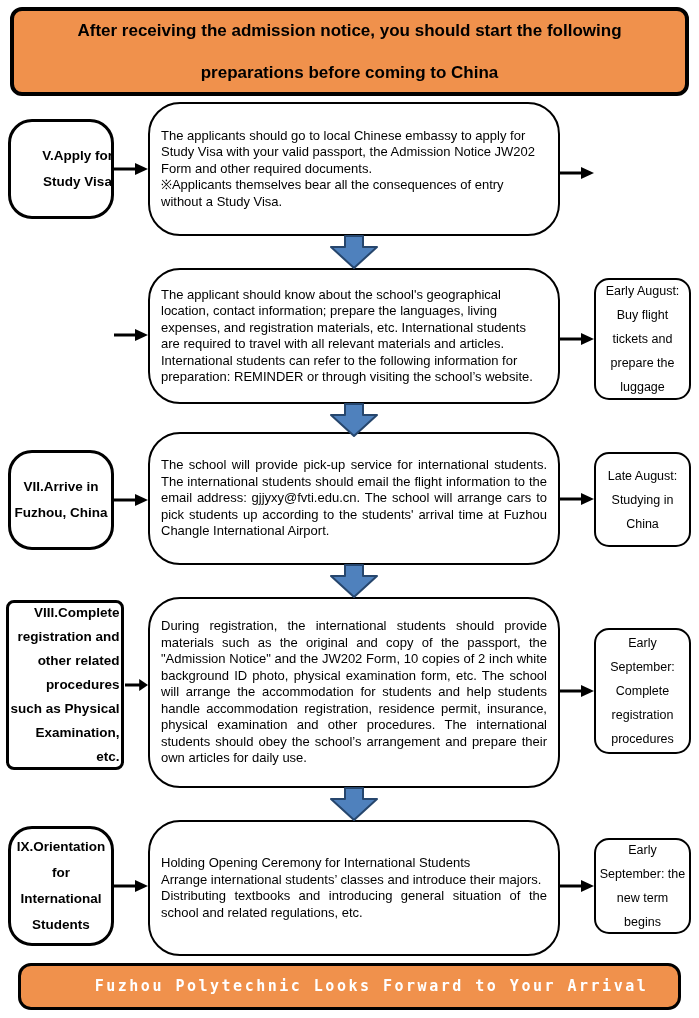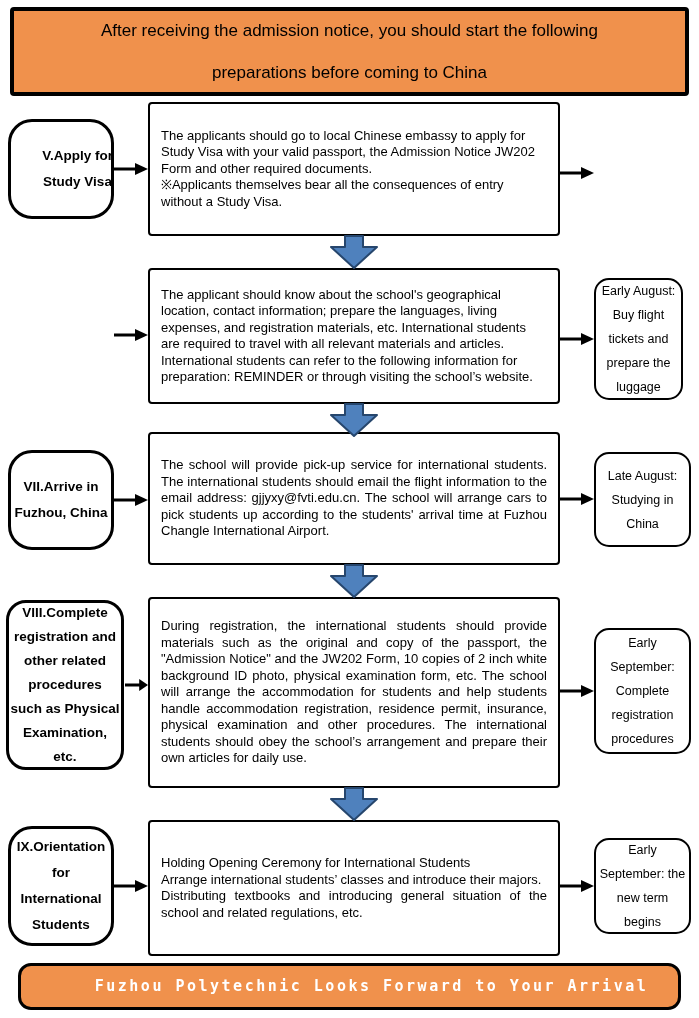--- a/index.html
+++ b/index.html
@@ -11,35 +11,35 @@
   .canvas{
     position:relative;width:699px;height:1018px;background:#fff;
     font-family:"Liberation Sans",sans-serif;color:#000;overflow:hidden;
   }
   .box{
     position:absolute;box-sizing:border-box;background:#fff;
     border:3px solid #000;display:flex;align-items:center;justify-content:center;
     text-align:center;
   }
   .banner{
-    background:var(--orange);border-width:4px;border-radius:4px;
-    font-weight:normal;white-space:pre-line;
+    background:var(--orange);border-width:4px;border-radius:12px;
+    font-weight:bold;white-space:pre-line;
   }
   .header-banner{left:10px;top:7px;width:679px;height:89px;font-size:17px;line-height:42px;}
   .footer-banner{
     left:18px;top:963px;width:663px;height:47px;border-width:3px;border-radius:13px;
     font-family:"DejaVu Sans Mono",monospace;font-weight:bold;font-size:15px;
     letter-spacing:2.5px;color:#fff;line-height:1;padding-left:44px;
   }
   .step{
     border-radius:24px;font-weight:bold;font-size:13.5px;line-height:26px;white-space:pre;
   }
-  .step.tight{line-height:24px;border-radius:20px;}
+  .step.tight{line-height:24px;border-radius:8px;text-align:right;}
   .desc{
-    border-radius:4px;border-width:2.5px;font-size:13px;line-height:16.5px;
+    border-radius:32px;border-width:2.5px;font-size:13px;line-height:16.5px;
     padding:6px 11px;text-align:left;
   }
   .desc .txt{width:100%;white-space:pre-line;}
   .desc.just .txt{text-align:justify;}
   .time{
     border-radius:15px;border-width:2.5px;font-size:12.5px;line-height:24px;white-space:pre;
   }
   .harrow{position:absolute;display:block;}
   .harrow line{stroke:#000;stroke-width:3;}
   .harrow polygon{fill:#000;}
@@ -47,21 +47,21 @@
   .darrow path{fill:var(--ab);stroke:var(--abs);stroke-width:2;stroke-linejoin:round;}
   
   .r1-step{left:8px;top:119px;width:106px;height:100px;padding-left:33px;}
   .r1-desc{left:148px;top:102px;width:412px;height:134px;}
   .r1-time{left:594px;top:135px;width:97px;height:76px;}
   .r1-ha1{left:114px;top:161px;}
   .r1-ha2{left:560px;top:165px;}
   
   .r2-step{left:8px;top:285px;width:106px;height:100px;}
   .r2-desc{left:148px;top:268px;width:412px;height:136px;}
-  .r2-time{left:594px;top:278px;width:89px;height:122px;}
+  .r2-time{left:594px;top:278px;width:97px;height:122px;}
   .r2-ha1{left:114px;top:327px;}
   .r2-ha2{left:560px;top:331px;}
   
   .r3-step{left:8px;top:450px;width:106px;height:100px;}
   .r3-desc{left:148px;top:432px;width:412px;height:133px;}
   .r3-time{left:594px;top:452px;width:97px;height:95px;}
   .r3-ha1{left:114px;top:492px;}
   .r3-ha2{left:560px;top:491px;}
   
   .r4-step{left:6px;top:600px;width:118px;height:170px;}

